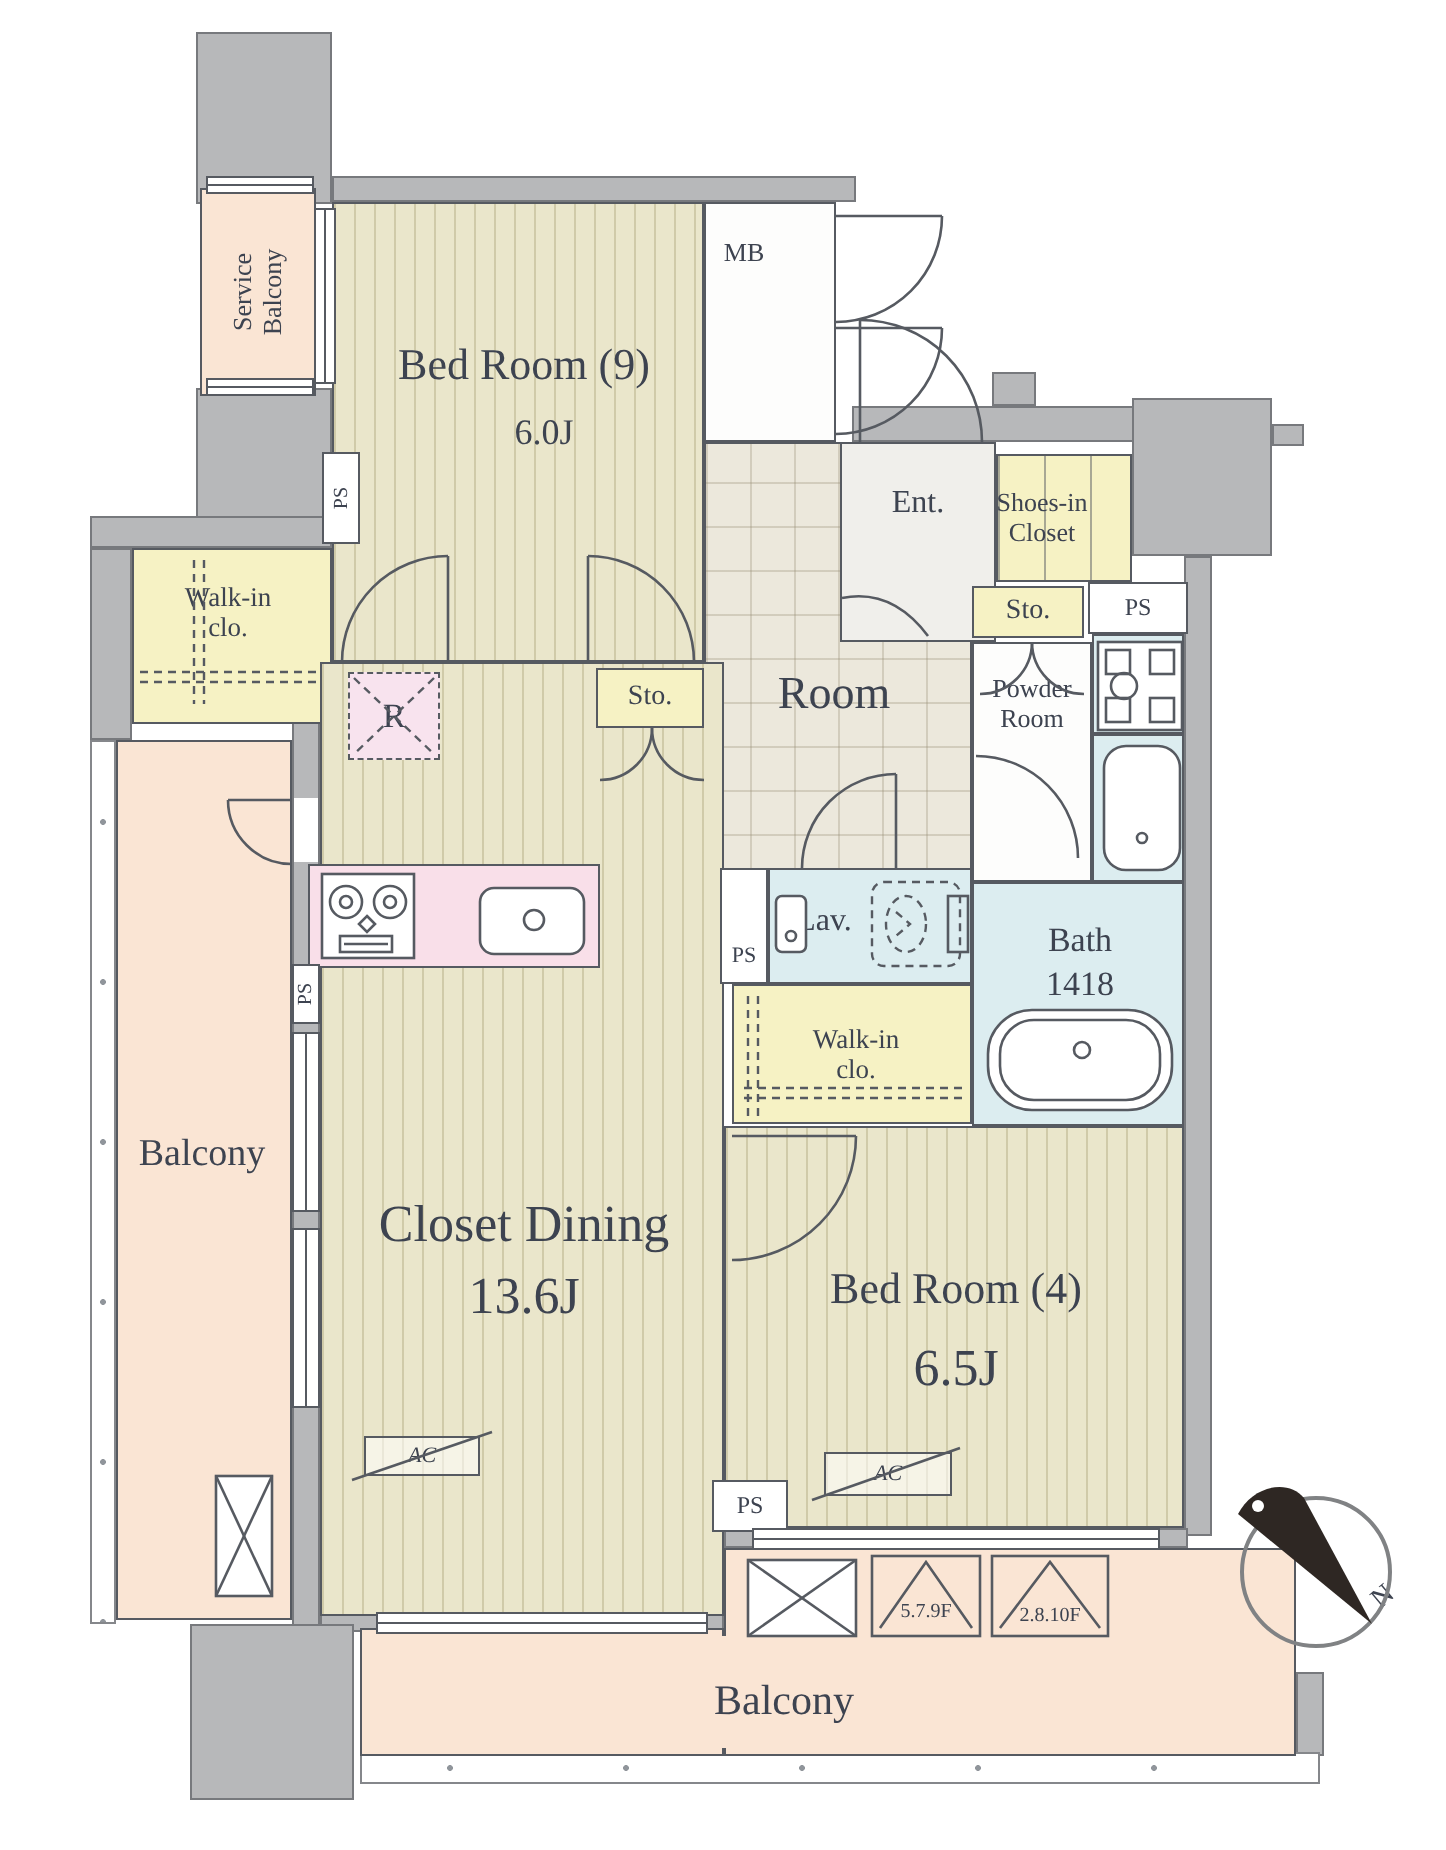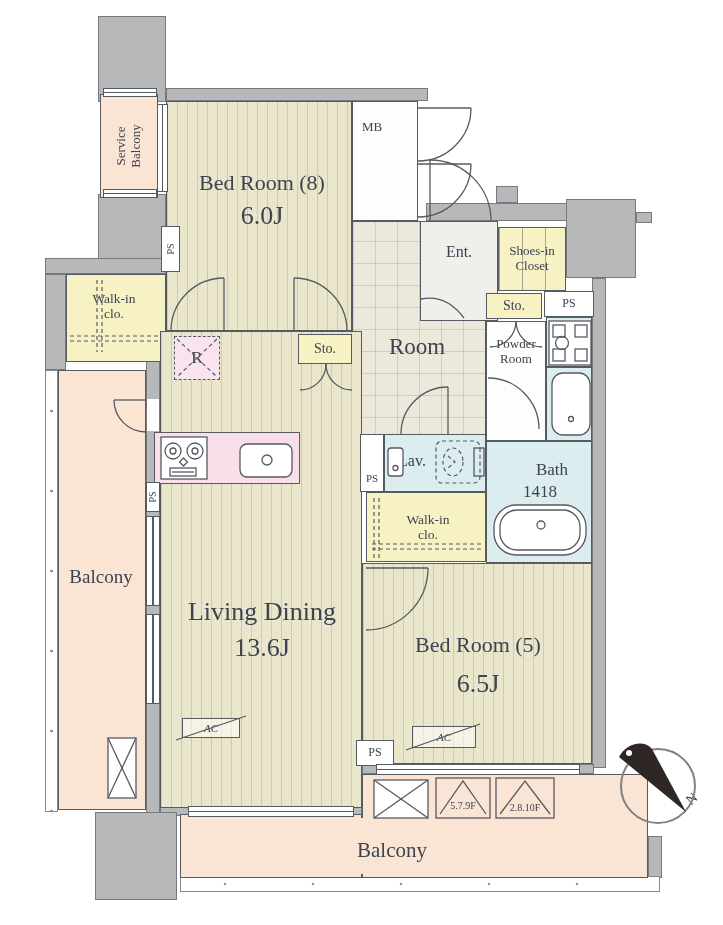--- a/index.html
+++ b/index.html
@@ -102,44 +102,44 @@
   <div class="abs winV" style="left:146px;top:516px;width:14px;height:90px"></div>
   <div class="abs winV" style="left:146px;top:614px;width:14px;height:90px"></div>
   <div class="abs winH" style="left:188px;top:806px;width:166px;height:11px"></div>
   <div class="abs winH" style="left:376px;top:764px;width:204px;height:11px"></div>
 
   <div class="abs acbox" style="left:182px;top:718px;width:58px;height:20px"></div>
   <div class="abs acbox" style="left:412px;top:726px;width:64px;height:22px"></div>
 
   <div class="lbl vert" style="left:129px;top:146px;font-size:13px">Service
 Balcony</div>
-  <div class="lbl" style="left:262px;top:183px;font-size:22px">Bed Room (8)</div>
-  <div class="lbl" style="left:262px;top:216px;font-size:26px">6.0J</div>
+  <div class="lbl" style="left:262px;top:183px;font-size:22px">Bed Room (9)</div>
+  <div class="lbl" style="left:272px;top:216px;font-size:18px">6.0J</div>
   <div class="lbl" style="left:372px;top:127px;font-size:13px">MB</div>
   <div class="lbl" style="left:459px;top:252px;font-size:16px">Ent.</div>
-  <div class="lbl" style="left:532px;top:259px;font-size:13px">Shoes-in
+  <div class="lbl" style="left:521px;top:259px;font-size:13px">Shoes-in
 Closet</div>
   <div class="lbl" style="left:514px;top:306px;font-size:14px">Sto.</div>
   <div class="lbl" style="left:569px;top:304px;font-size:12px">PS</div>
   <div class="lbl" style="left:516px;top:352px;font-size:13px">Powder
 Room</div>
-  <div class="lbl" style="left:552px;top:470px;font-size:17px">Bath</div>
+  <div class="lbl" style="left:540px;top:470px;font-size:17px">Bath</div>
   <div class="lbl" style="left:540px;top:492px;font-size:17px">1418</div>
   <div class="lbl" style="left:417px;top:347px;font-size:23px">Room</div>
   <div class="lbl" style="left:325px;top:349px;font-size:14px">Sto.</div>
   <div class="lbl" style="left:412px;top:461px;font-size:16px">Lav.</div>
   <div class="lbl" style="left:372px;top:478px;font-size:11px">PS</div>
   <div class="lbl" style="left:114px;top:306px;font-size:13.5px">Walk-in
 clo.</div>
   <div class="lbl" style="left:428px;top:527px;font-size:13.5px">Walk-in
 clo.</div>
   <div class="lbl" style="left:197px;top:358px;font-size:17px">R</div>
-  <div class="lbl" style="left:262px;top:612px;font-size:26px">Living Dining</div>
+  <div class="lbl" style="left:262px;top:612px;font-size:26px">Closet Dining</div>
   <div class="lbl" style="left:262px;top:648px;font-size:26px">13.6J</div>
-  <div class="lbl" style="left:478px;top:645px;font-size:22px">Bed Room (5)</div>
+  <div class="lbl" style="left:478px;top:645px;font-size:22px">Bed Room (4)</div>
   <div class="lbl" style="left:478px;top:684px;font-size:26px">6.5J</div>
   <div class="lbl" style="left:101px;top:577px;font-size:19px">Balcony</div>
   <div class="lbl" style="left:392px;top:851px;font-size:21px">Balcony</div>
   <div class="lbl vert" style="left:171px;top:249px;font-size:10px">PS</div>
   <div class="lbl vert" style="left:153px;top:497px;font-size:10px">PS</div>
   <div class="lbl" style="left:375px;top:753px;font-size:12px">PS</div>
   <div class="lbl" style="left:211px;top:728px;font-size:11px;font-style:italic">AC</div>
   <div class="lbl" style="left:444px;top:737px;font-size:11px;font-style:italic">AC</div>
   <div class="lbl" style="left:463px;top:806px;font-size:10px">5.7.9F</div>
   <div class="lbl" style="left:525px;top:808px;font-size:10px">2.8.10F</div>

